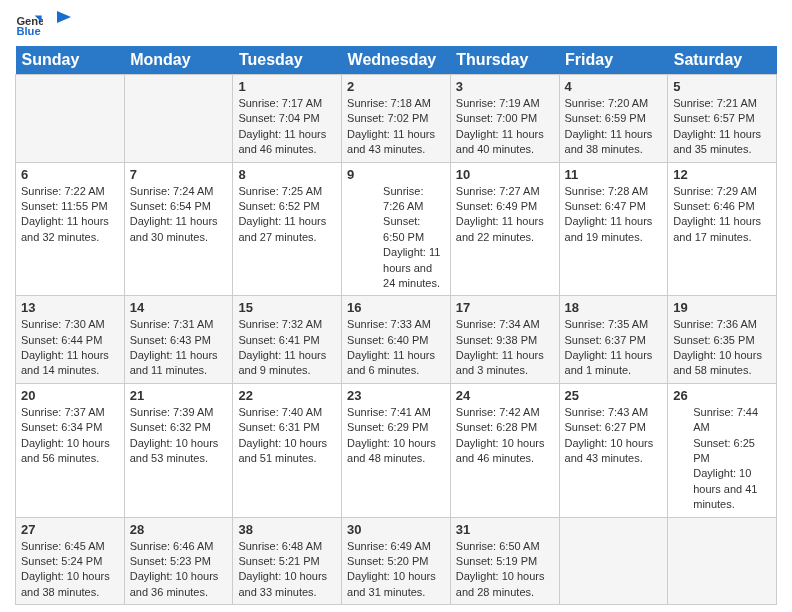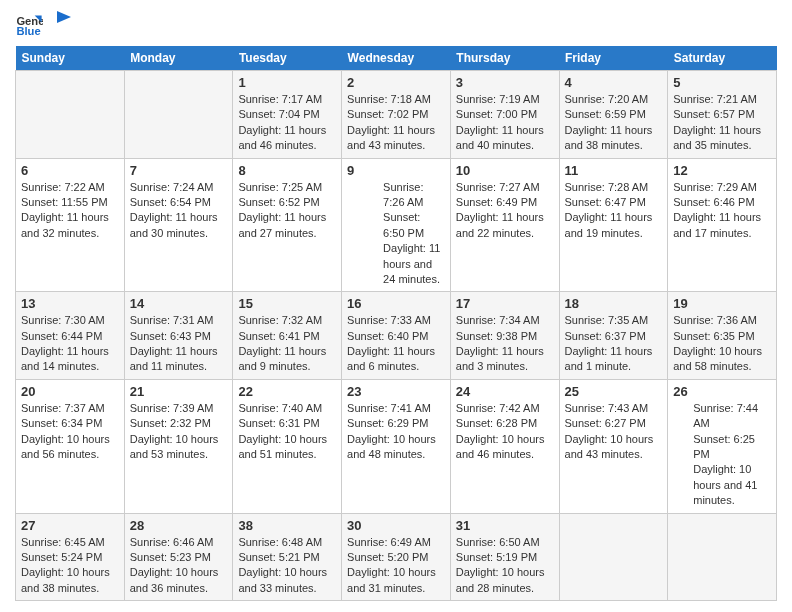--- a/index.html
+++ b/index.html
@@ -41,21 +41,21 @@
     table {
       width: 100%;
       border-collapse: collapse;
       font-size: 11px;
     }
     th {
       background-color: #2979c8;
       color: #fff;
       text-align: left;
       padding: 5px 6px;
-      font-size: 12px;
+      font-size: 16px;
       font-weight: bold;
     }
     td {
       border: 1px solid #ccc;
       vertical-align: top;
       padding: 4px 5px;
       min-height: 70px;
       width: 14.28%;
       background: #fff;
     }
@@ -247,21 +247,21 @@
       <tr class="row4">
         <td>
           <span class="day-num">20</span>
           <div class="day-info" style="white-space: pre-line;">Sunrise: 7:37 AM
 Sunset: 6:34 PM
 Daylight: 10 hours and 56 minutes.</div>
         </td>
         <td>
           <span class="day-num">21</span>
           <div class="day-info" style="white-space: pre-line;">Sunrise: 7:39 AM
-Sunset: 2:32 PM
+Sunset: 6:32 PM
 Daylight: 10 hours and 53 minutes.</div>
         </td>
         <td>
           <span class="day-num">22</span>
           <div class="day-info" style="white-space: pre-line;">Sunrise: 7:40 AM
 Sunset: 6:31 PM
 Daylight: 10 hours and 51 minutes.</div>
         </td>
         <td>
           <span class="day-num">23</span>

